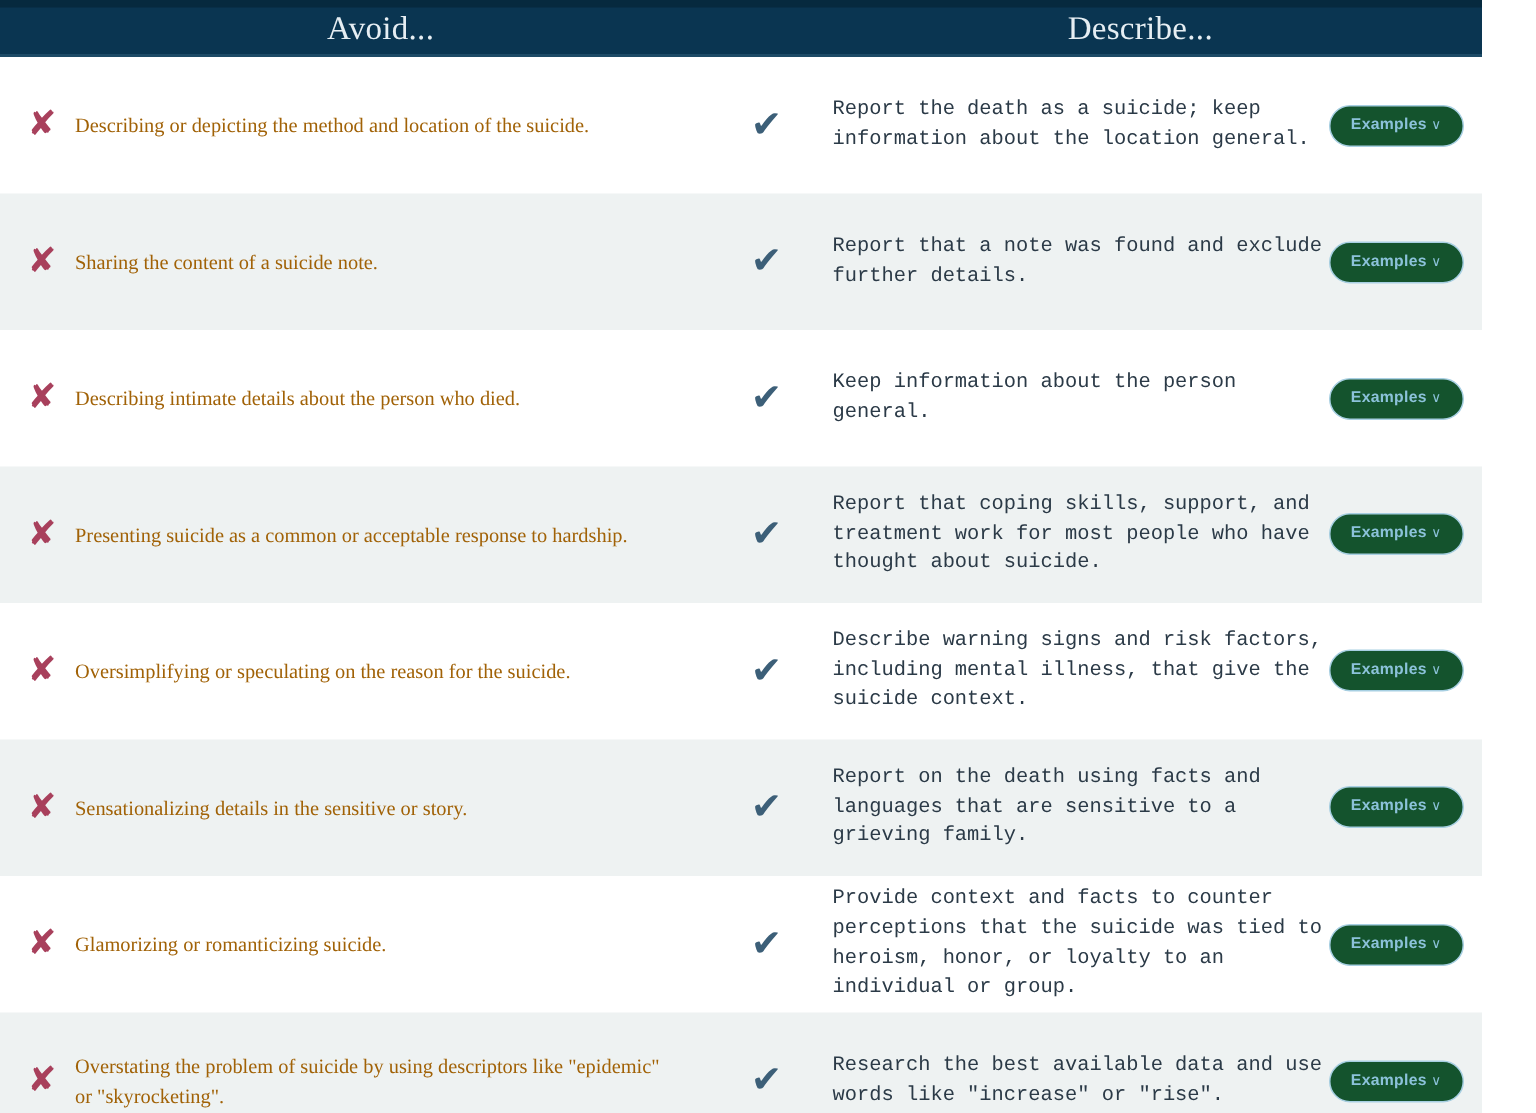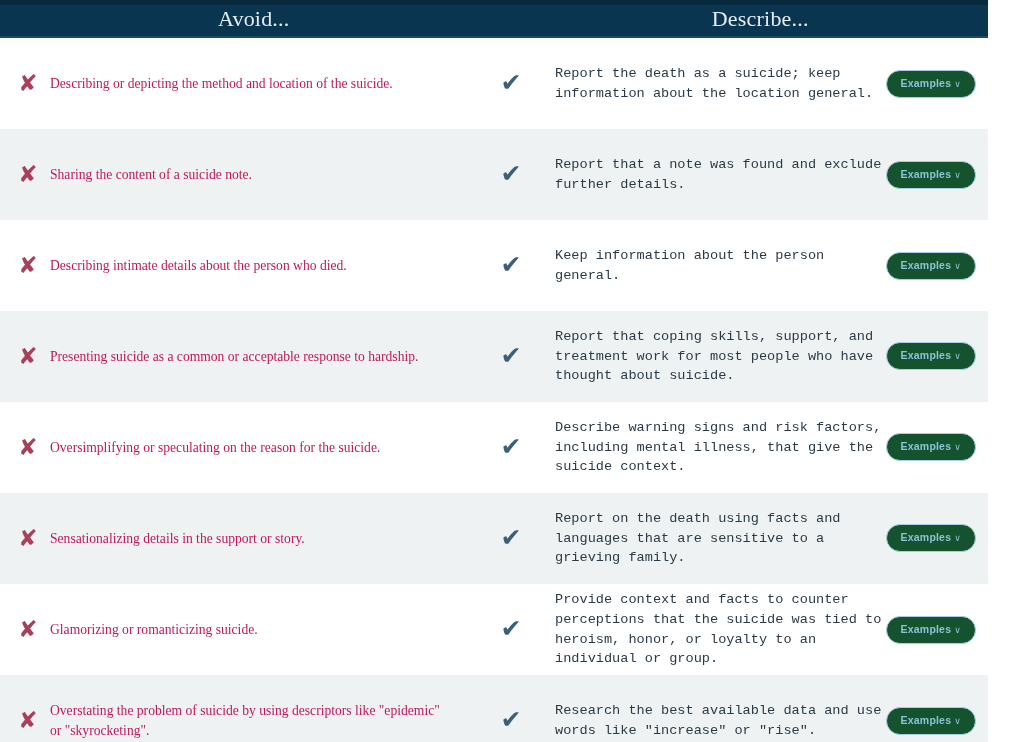--- a/index.html
+++ b/index.html
@@ -95,21 +95,21 @@
     transform: translateY(-1px);
   }
 
   
   .txt {
     font-family: "Liberation Serif", serif;
     font-size: 13.6px;
     line-height: 1.45;
   }
   .txt.avoid-txt {
-    color: #be185d;
+    color: #a16207;
     padding-left: 5px;
     max-width: 400px;
   }
   .txt.instead-txt {
     color: #2b3a47;
     padding-left: 22px;
     width: 356px;
     font-family: Liberation Mono, monospace;
   }
 
@@ -199,21 +199,21 @@
         </div>
         <div class="cell instead">
           <span class="mark check">✔</span>
           <span class="txt instead-txt">Describe warning signs and risk factors, including mental illness, that give the suicide context.</span>
           <button class="examples-btn"><span>Examples</span><span class="chev">∨</span></button>
         </div>
       </div>
       <div class="row alt">
         <div class="cell avoid">
           <span class="mark x">✘</span>
-          <span class="txt avoid-txt">Sensationalizing details in the support or story.</span>
+          <span class="txt avoid-txt">Sensationalizing details in the sensitive or story.</span>
         </div>
         <div class="cell instead">
           <span class="mark check">✔</span>
           <span class="txt instead-txt">Report on the death using facts and languages that are sensitive to a grieving family.</span>
           <button class="examples-btn"><span>Examples</span><span class="chev">∨</span></button>
         </div>
       </div>
       <div class="row">
         <div class="cell avoid">
           <span class="mark x">✘</span>

